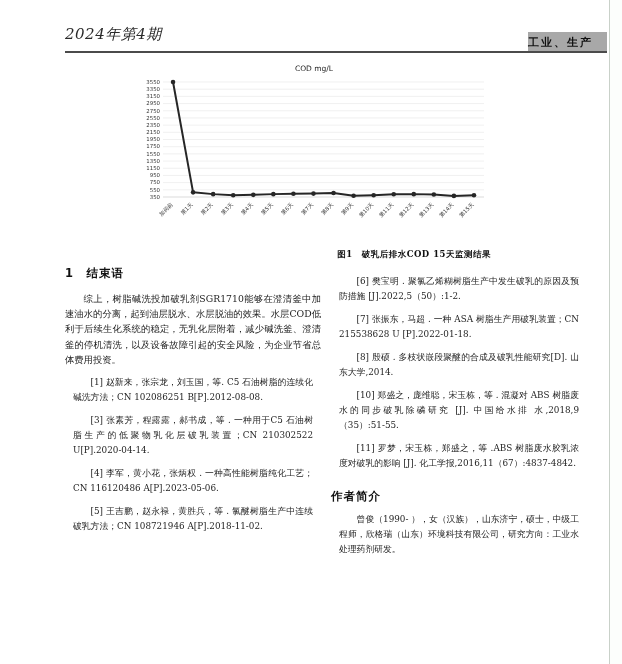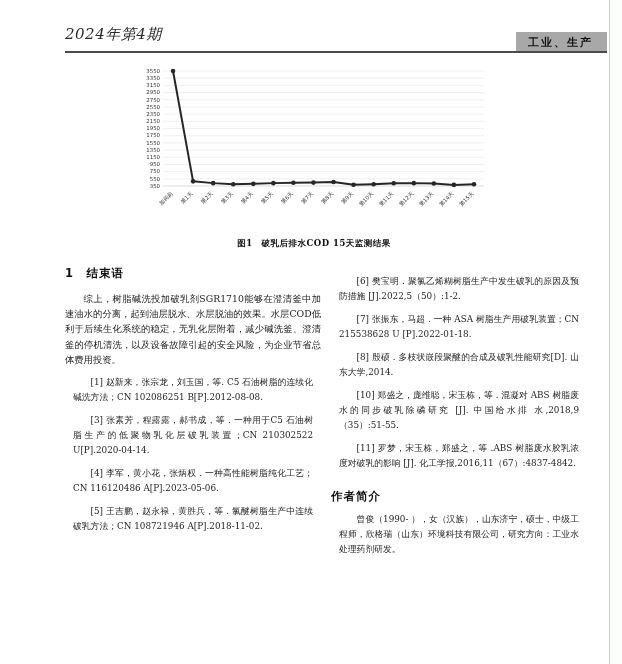--- a/index.html
+++ b/index.html
@@ -13,32 +13,32 @@
 
   
   .header-left {
     position:absolute; left:65px; top:25px;
     font-size:15px; color:#2a2a2a; letter-spacing:.5px;font-style:italic;
   }
   .header-box {
     position:absolute; top:32px; right:15px;
     background:#a8a8a8; color:#101010;
     font-family:"DejaVu Sans", sans-serif; font-weight:bold;
-    font-size:11px; letter-spacing:2px; padding:3px 14px 3px 12px;
+    font-size:11px; letter-spacing:2px; padding:3px 14px 3px 0;
   }
   .header-rule { position:absolute; left:65px; right:15px; top:51px; height:2px; background:#4b4b4b; }
 
   
   .chart-container { position:absolute; left:137px; top:64px; width:354px; }
   .chart-title {
     text-align:center; font-family:"DejaVu Sans", sans-serif;
     font-size:7.5px; color:#222; margin:0 0 2px 0;
   }
   .chart-caption {
-    text-align:center; font-weight:bold; font-size:8.5px; color:#111;
+    text-align:right; font-weight:bold; font-size:8.5px; color:#111;
     margin-top:12px; letter-spacing:.5px;
   }
   svg text { font-family:"DejaVu Sans", sans-serif; }
 
   
   .col { position:absolute; top:266px; width:256px; }
   .col-left  { left:65px; }
   .col-right { left:331px; }
 
   .h-section {
@@ -62,20 +62,21 @@
 <div id="page">
 
   <div class="page-edge-line"></div>
   <div class="page-edge-out"></div>
 
   <div class="header-left">2024年第4期</div>
   <div class="header-box">工业、生产</div>
   <div class="header-rule"></div>
 
   <div class="chart-container">
+    <div class="chart-title">COD mg/L</div>
     <svg id="chart-svg" width="354" height="158" viewBox="0 0 354 158">
         <line x1="26" y1="122" x2="347" y2="122" stroke="#cccccc" stroke-width="0.7"></line>
         <text x="23" y="123.8" text-anchor="end" font-size="5.4" fill="#333">350</text>
         <line x1="26" y1="114.8125" x2="347" y2="114.8125" stroke="#e9e9e9" stroke-width="0.7"></line>
         <text x="23" y="116.6125" text-anchor="end" font-size="5.4" fill="#333">550</text>
         <line x1="26" y1="107.625" x2="347" y2="107.625" stroke="#e9e9e9" stroke-width="0.7"></line>
         <text x="23" y="109.425" text-anchor="end" font-size="5.4" fill="#333">750</text>
         <line x1="26" y1="100.4375" x2="347" y2="100.4375" stroke="#e9e9e9" stroke-width="0.7"></line>
         <text x="23" y="102.2375" text-anchor="end" font-size="5.4" fill="#333">950</text>
         <line x1="26" y1="93.25" x2="347" y2="93.25" stroke="#e9e9e9" stroke-width="0.7"></line>

